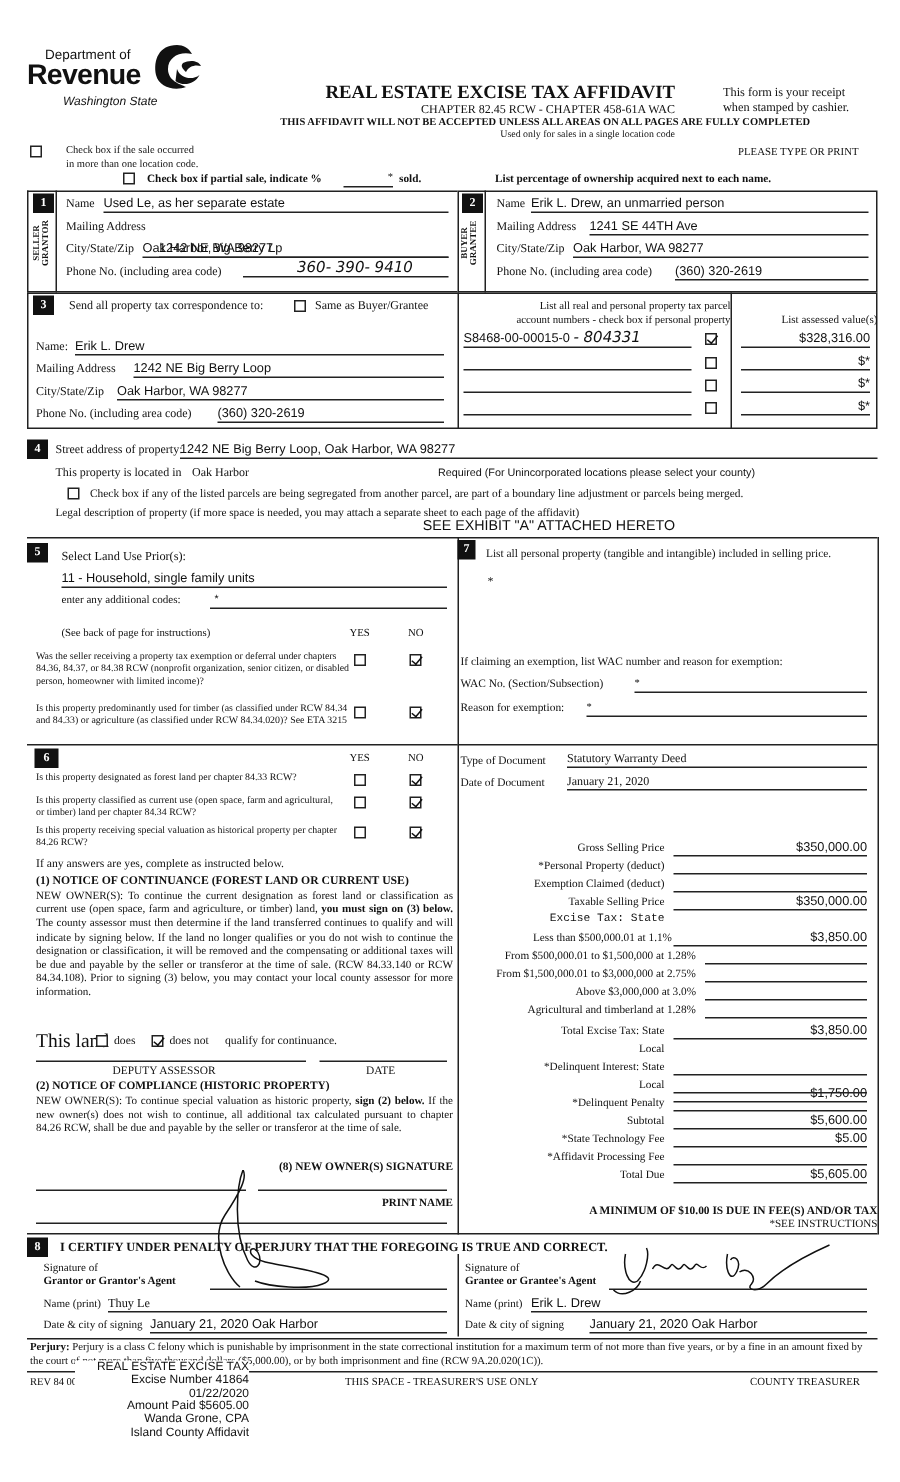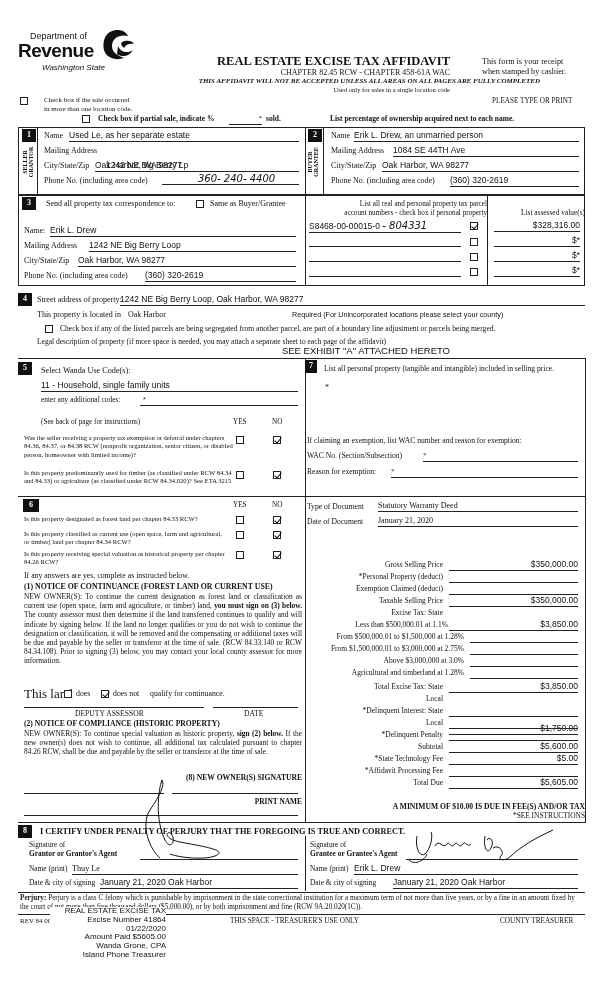--- a/index.html
+++ b/index.html
@@ -33,21 +33,21 @@
   <div class="abs sans" style="left:24px;top:35px;font-size:8px;font-style:italic;">Washington State</div>
   <svg class="abs" style="left:82px;top:0px;" width="36" height="34" viewBox="0 0 36 34">
     <path d="M18 2 C6 2 2 12 4 22 C6 30 16 33 24 30 C20 28 12 26 12 18 C12 10 20 6 28 8 C26 4 22 2 18 2 Z" fill="#111"></path>
     <path d="M22 14 C26 12 32 12 34 16 C30 15 26 16 24 20 C22 18 20 16 22 14 Z" fill="#111"></path>
     <path d="M18 18 C20 24 28 26 33 22 C30 28 22 30 17 26 Z" fill="#111"></path>
   </svg>
 </div>
 
 <div class="abs serif b center" style="left:150px;top:54px;width:300px;font-size:12.5px;">REAL ESTATE EXCISE TAX AFFIDAVIT</div>
 <div class="abs serif center" style="left:150px;top:68px;width:300px;font-size:8px;">CHAPTER 82.45 RCW - CHAPTER 458-61A WAC</div>
-<div class="abs serif b center" style="left:60px;top:77px;width:480px;font-size:7px;font-style:italic;">THIS AFFIDAVIT WILL NOT BE ACCEPTED UNLESS ALL AREAS ON ALL PAGES ARE FULLY COMPLETED</div>
+<div class="abs serif b center" style="left:60px;top:77px;width:480px;font-size:7px;">THIS AFFIDAVIT WILL NOT BE ACCEPTED UNLESS ALL AREAS ON ALL PAGES ARE FULLY COMPLETED</div>
 <div class="abs serif center" style="left:150px;top:86px;width:300px;font-size:6.6px;">Used only for sales in a single location code</div>
 <div class="abs serif" style="left:482px;top:57px;font-size:8.2px;">This form is your receipt</div>
 <div class="abs serif" style="left:482px;top:67px;font-size:8.2px;">when stamped by cashier.</div>
 
 <div class="cb" style="left:20px;top:97px;"></div>
 <div class="lbl" style="left:44px;top:95px;font-size:7px;">Check box if the sale occurred</div>
 <div class="lbl" style="left:44px;top:104px;font-size:7px;">in more than one location code.</div>
 <div class="lbl" style="left:492px;top:96px;font-size:7.2px;">PLEASE TYPE OR PRINT</div>
 
 <div class="cb" style="left:82px;top:115px;"></div>
@@ -66,31 +66,31 @@
   <div>SELLER</div>
     <div>GRANTOR</div>
 </div>
 <div class="lbl" style="left:44px;top:131px;">Name</div>
 <div class="field" style="left:69px;top:130px;width:230px;">Used Le, as her separate estate</div>
 <div class="lbl" style="left:44px;top:146px;">Mailing Address</div>
 <div class="field" style="left:106px;top:160px;width:193px;">1242 NE Big Berry Lp</div>
 <div class="lbl" style="left:44px;top:161px;">City/State/Zip</div>
 <div class="field" style="left:95px;top:160px;width:204px;">Oak Harbor, WA  98277</div>
 <div class="lbl" style="left:44px;top:176px;">Phone No. (including area code)</div>
-<div class="field hand" style="left:162px;top:173px;width:137px;padding-left:36px;">360- 240- 4400</div>
+<div class="field hand" style="left:162px;top:173px;width:137px;padding-left:36px;">360- 390- 9410</div>
 
 <div class="secnum" style="left:308px;top:129px;">2</div>
 <div class="vert" style="left:307px;top:182px;width:40px;">
   <div>BUYER</div>
     <div>GRANTEE</div>
 </div>
 <div class="lbl" style="left:331px;top:131px;">Name</div>
 <div class="field" style="left:354px;top:130px;width:225px;">Erik L. Drew, an unmarried person</div>
 <div class="lbl" style="left:331px;top:146px;">Mailing Address</div>
-<div class="field" style="left:393px;top:145px;width:186px;">1084 SE 44TH Ave</div>
+<div class="field" style="left:393px;top:145px;width:186px;">1241 SE 44TH Ave</div>
 <div class="lbl" style="left:331px;top:161px;">City/State/Zip</div>
 <div class="field" style="left:382px;top:160px;width:197px;">Oak Harbor, WA  98277</div>
 <div class="lbl" style="left:331px;top:176px;">Phone No. (including area code)</div>
 <div class="field" style="left:450px;top:175px;width:129px;">(360) 320-2619</div>
 
 <div class="box" style="left:18px;top:195px;width:567px;height:91px;"></div>
 <div class="vline" style="left:305px;top:195px;height:91px;"></div>
 <div class="vline" style="left:487px;top:195px;height:91px;"></div>
 <div class="secnum" style="left:22px;top:197px;">3</div>
 <div class="lbl" style="left:46px;top:199px;">Send all property tax correspondence to:</div>
@@ -141,21 +141,21 @@
 <div class="cb" style="left:45px;top:325px;"></div>
 <div class="lbl" style="left:60px;top:324px;font-size:7.6px;">Check box if any of the listed parcels are being segregated from another parcel, are part of a boundary line adjustment or parcels being merged.</div>
 <div class="lbl" style="left:37px;top:337px;font-size:7.5px;">Legal description of property (if more space is needed, you may attach a separate sheet to each page of the affidavit)</div>
 <div class="lbl sans center" style="left:150px;top:346px;width:300px;font-size:9.5px;">SEE EXHIBIT "A" ATTACHED HERETO</div>
 
 <div class="hline" style="left:18px;top:358px;width:567px;border-top-width:1.5px;"></div>
 <div class="vline" style="left:305px;top:358px;height:465px;"></div>
 <div class="vline" style="left:585px;top:358px;height:465px;"></div>
 
 <div class="secnum" style="left:18px;top:362px;">5</div>
-<div class="lbl" style="left:41px;top:366px;font-size:8.2px;">Select Wanda Use Code(s):</div>
+<div class="lbl" style="left:41px;top:366px;font-size:8.2px;">Select Land Use Prior(s):</div>
 <div class="field" style="left:41px;top:380px;width:257px;">11 - Household, single family units</div>
 <div class="lbl" style="left:41px;top:395px;font-size:7.4px;">enter any additional codes:</div>
 <div class="field" style="left:140px;top:394px;width:158px;padding-left:3px;font-size:7px;">*</div>
 <div class="lbl" style="left:41px;top:417px;font-size:7.2px;">(See back of page for instructions)</div>
 <div class="lbl" style="left:233px;top:417px;font-size:7.2px;">YES</div>
 <div class="lbl" style="left:272px;top:417px;font-size:7.2px;">NO</div>
 
 <div class="para" style="left:24px;top:434px;width:218px;font-size:6.6px;line-height:8.3px;">Was the seller receiving a property tax exemption or deferral under chapters 84.36, 84.37, or 84.38 RCW (nonprofit organization, senior citizen, or disabled person, homeowner with limited income)?</div>
 <div class="cb" style="left:236px;top:436px;"></div>
 <div class="cb checked" style="left:273px;top:436px;"></div>
@@ -231,21 +231,21 @@
     </div>
     <div>
       <div class="lbl right" style="left: 300px; top: 584px; width: 143px; font-size: 7.5px;">Exemption Claimed (deduct)</div>
       <div class="field right" style="left: 449px; top: 583px; width: 129px; height: 12px;"></div>
     </div>
     <div>
       <div class="lbl right" style="left: 300px; top: 596px; width: 143px; font-size: 7.5px;">Taxable Selling Price</div>
       <div class="field right" style="left: 449px; top: 595px; width: 129px; height: 12px;">$350,000.00</div>
     </div>
     <div>
-      <div class="lbl right" style="left: 300px; top: 608px; width: 143px; font-size: 7.5px;">Excise Tax:  State</div>
+      <div class="lbl right" style="left: 300px; top: 608px; width: 143px; font-size: 7.5px; font-family: Liberation Mono, monospace;">Excise Tax:  State</div>
     </div>
     <div>
       <div class="lbl right" style="left: 300px; top: 620px; width: 148px; font-size: 7.5px;">Less than $500,000.01 at 1.1%</div>
       <div class="field right" style="left: 449px; top: 619px; width: 129px; height: 12px;">$3,850.00</div>
     </div>
     <div>
       <div class="lbl right" style="left: 300px; top: 632px; width: 164px; font-size: 7.5px;">From $500,000.01 to $1,500,000 at 1.28%</div>
       <div class="field right" style="left: 470px; top: 631px; width: 108px; height: 12px;"></div>
     </div>
     <div>
@@ -339,14 +339,14 @@
 <div class="lbl" style="left:20px;top:916px;font-size:7px;width:40px;overflow:hidden;">REV 84 00(</div>
 <div class="lbl" style="left:230px;top:916px;font-size:7.2px;">THIS SPACE - TREASURER'S USE ONLY</div>
 <div class="lbl" style="left:500px;top:916px;font-size:7.2px;">COUNTY TREASURER</div>
 
 <div class="abs sans center" style="left:50px;top:907px;width:116px;font-size:8px;line-height:8.8px;background:#fff;">
   <div>REAL ESTATE EXCISE TAX</div>
   <div>Excise Number 41864</div>
   <div>01/22/2020</div>
   <div>Amount Paid $5605.00</div>
   <div>Wanda Grone, CPA</div>
-  <div>Island Phone Treasurer</div>
+  <div>Island County Affidavit</div>
 </div>
 
 </body></html>

